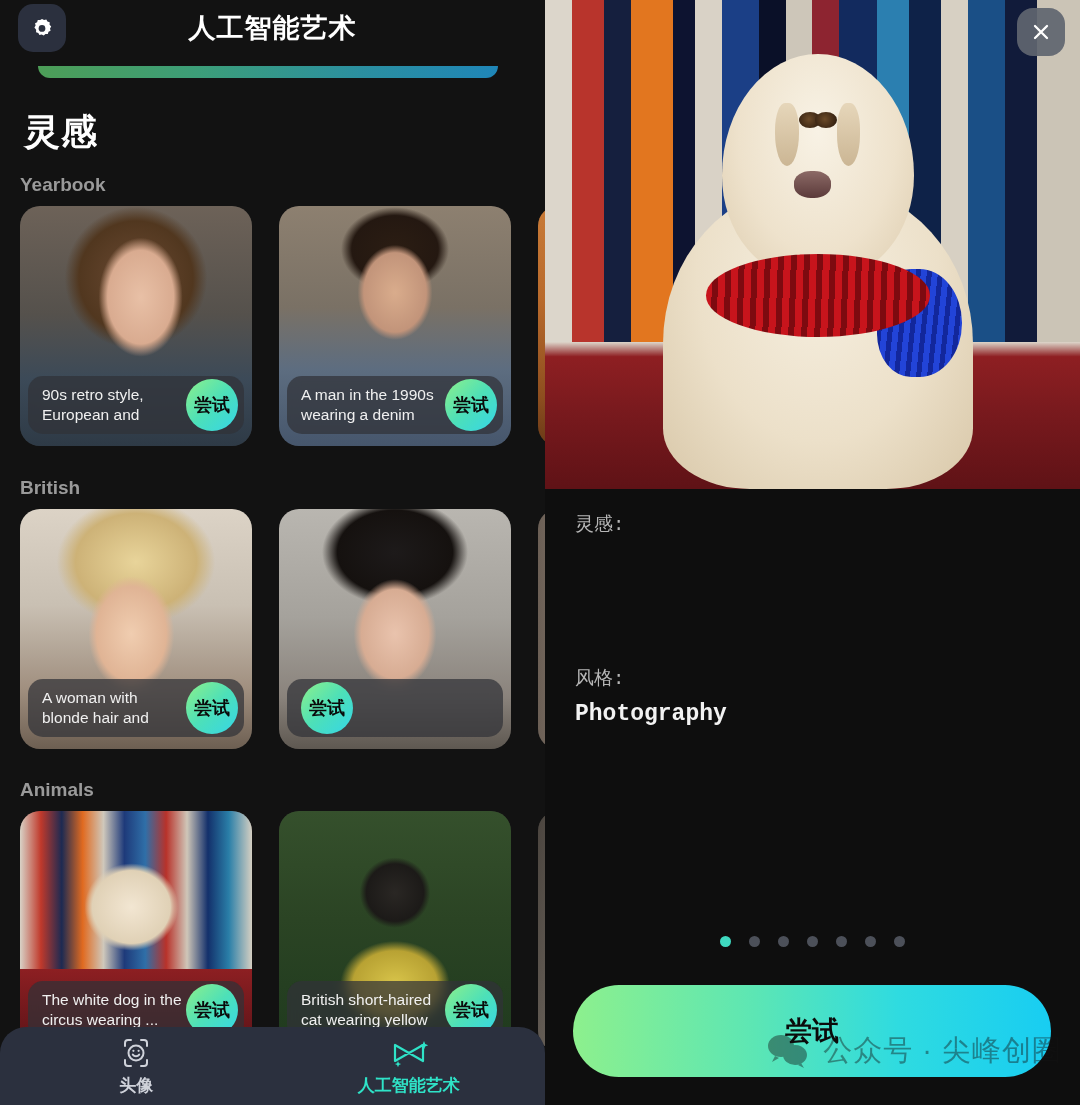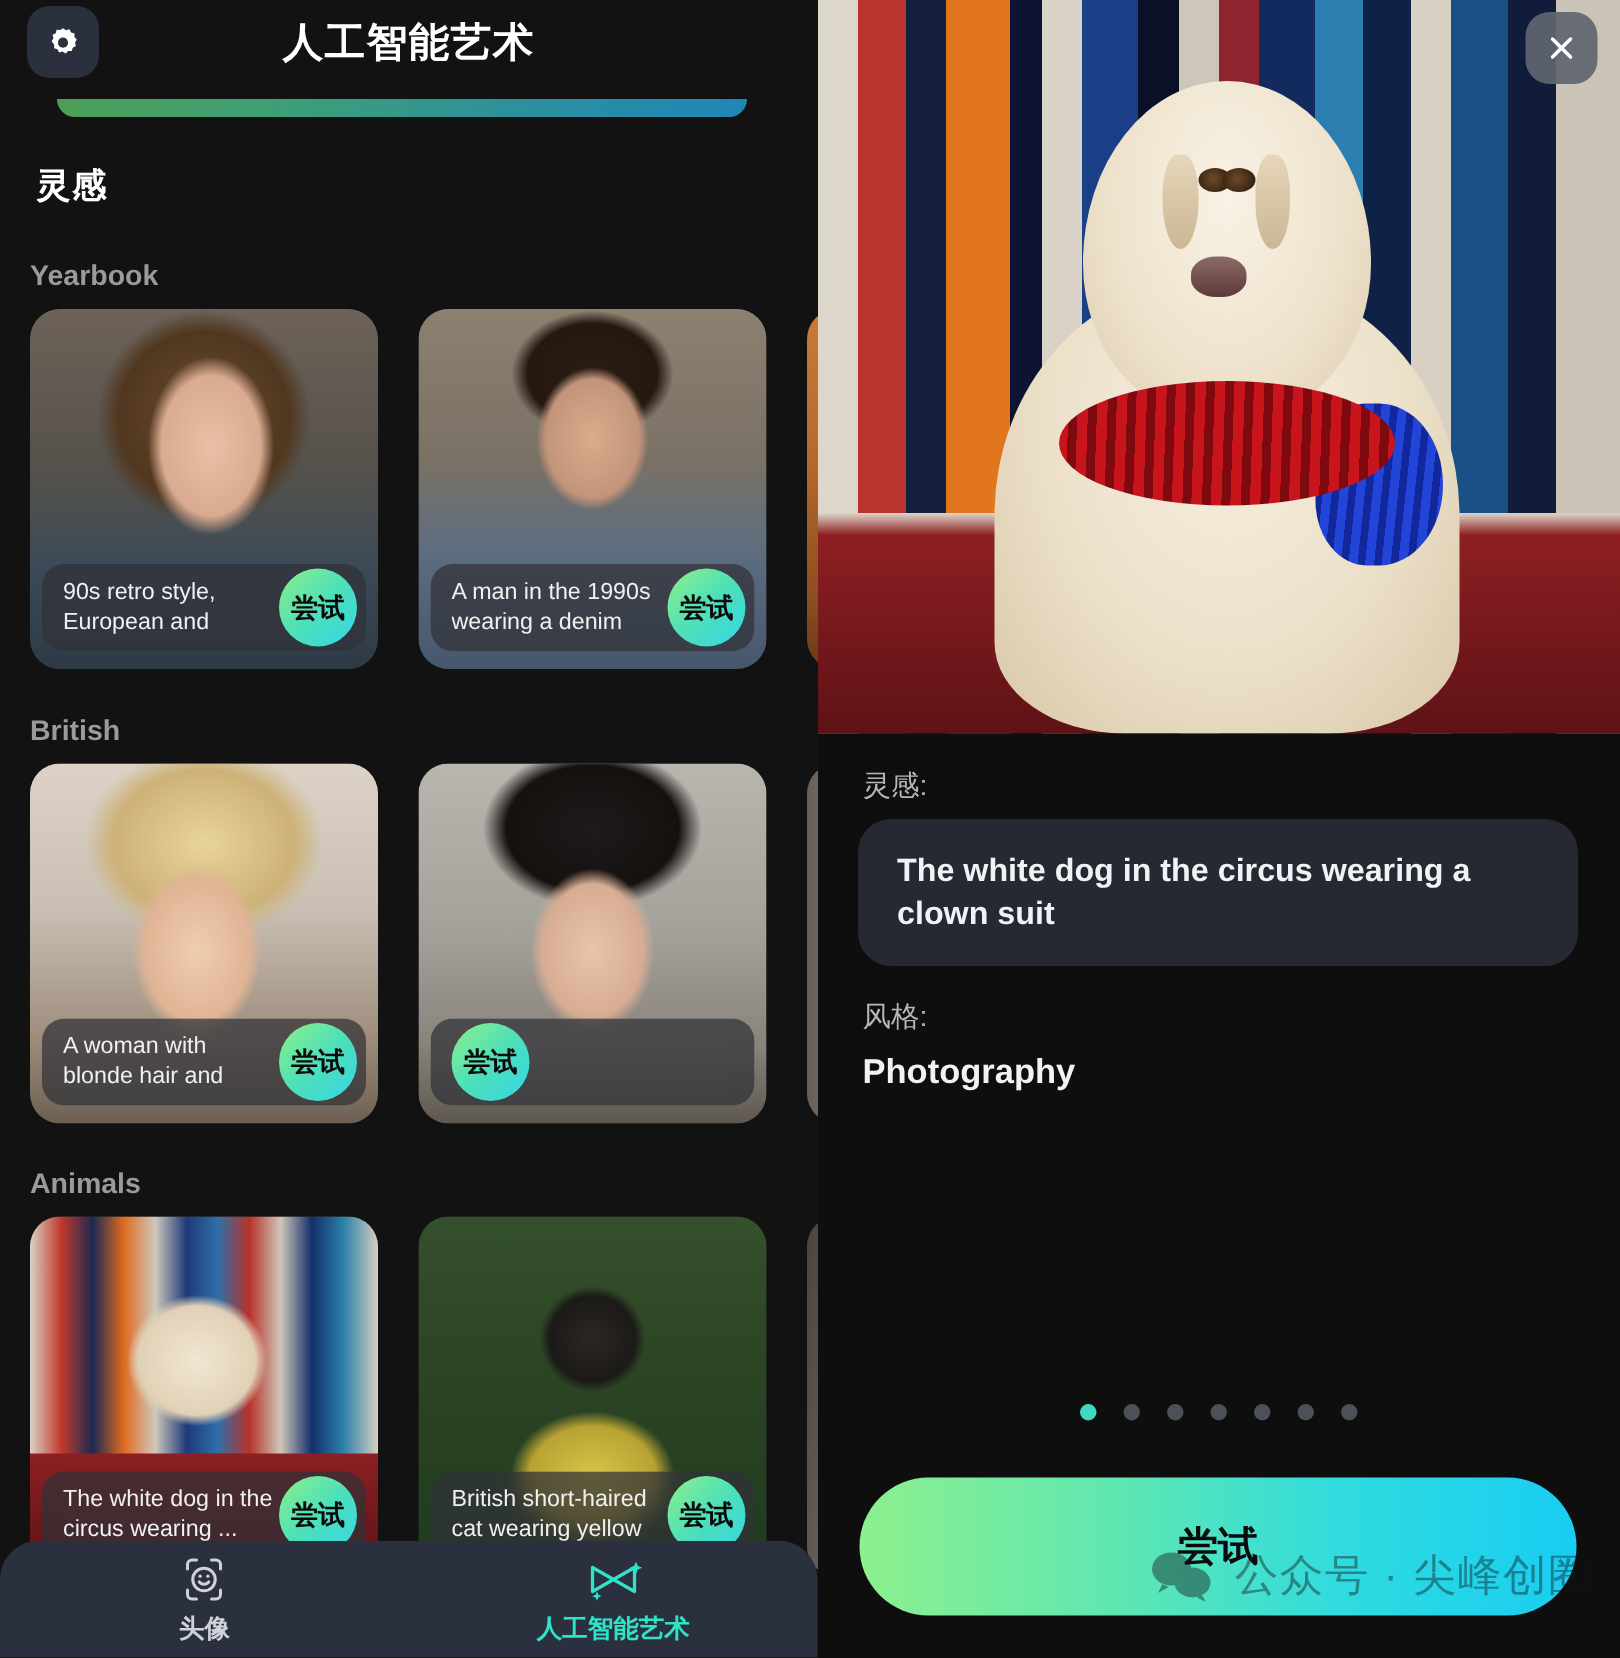--- a/index.html
+++ b/index.html
@@ -27,21 +27,21 @@
   }
 
   .banner-stub {
     position: absolute; left: 38px; top: 66px; width: 460px; height: 12px;
     background: linear-gradient(90deg,#4d9e57 0%,#3c9e79 35%,#2b8fa0 70%,#1f86b8 100%);
     border-radius: 0 0 22px 22px;
   }
 
   .section-heading {
     position: absolute; left: 24px; top: 108px;
-    color: #ffffff; font-size: 23px; font-weight: 700; letter-spacing: 1px;
+    color: #ffffff; font-size: 36px; font-weight: 700; letter-spacing: 1px;
   }
 
   .cat-label { position: absolute; left: 20px; color: #9a9a9a; font-size: 19px; font-weight: 700; }
   .cat-1 { top: 174px; } .cat-2 { top: 477px; } .cat-3 { top: 779px; }
 
   .row { position: absolute; left: 0; display: flex; gap: 27px; padding-left: 20px; }
   .row-1 { top: 206px; } .row-2 { top: 509px; } .row-3 { top: 811px; }
 
   .card {
     position: relative; width: 232px; height: 240px; flex: 0 0 232px;
@@ -168,21 +168,21 @@
   .ruff-blue { position: absolute; left: 62%; top: 55%; width: 16%; height: 22%;
     border-radius: 40% 50% 50% 40%;
     background: repeating-linear-gradient(96deg,#2244d8 0px,#2244d8 6px,#12279c 6px,#12279c 11px); }
 
   .close-btn {
     position: absolute; right: 15px; top: 8px; width: 48px; height: 48px;
     border-radius: 16px; background: rgba(95,101,112,0.92);
     display: flex; align-items: center; justify-content: center;
   }
 
-  .panel-body { position: absolute; left: 0; top: 489px; width: 535px; bottom: 0; }
+  .panel-body { position: absolute; left: 0; top: 489px; width: 535px; bottom: 0; font-family: Liberation Mono, monospace; }
   .field-label { color: #b6b6b6; font-size: 19px; font-weight: 400; margin-left: 30px; }
   .lbl-1 { position: absolute; top: 22px; }
   .prompt-box {
     position: absolute; left: 27px; top: 57px; width: 480px; min-height: 92px;
     background: #262832; border-radius: 22px;
     padding: 20px 26px; color: #f0f2f5; font-size: 21.5px; line-height: 29px; font-weight: 700;
   }
   .lbl-2 { position: absolute; top: 176px; }
   .style-value { position: absolute; left: 30px; top: 212px; color: #f2f2f2; font-size: 23px; font-weight: 700; }
 
@@ -349,21 +349,20 @@
       </div>
       <div class="close-btn">
         <svg width="24" height="24" viewBox="0 0 24 24">
           <path d="M6 6 L18 18 M18 6 L6 18" stroke="#ffffff" stroke-width="2.3" stroke-linecap="round"></path>
         </svg>
       </div>
     </div>
 
     <div class="panel-body">
       <div class="field-label lbl-1">灵感:</div>
-      <div class="prompt-box">The white dog in the circus wearing a clown suit</div>
       <div class="field-label lbl-2">风格:</div>
       <div class="style-value">Photography</div>
 
       <div class="dots">
         <span class="dot active"></span>
         <span class="dot"></span>
         <span class="dot"></span>
         <span class="dot"></span>
         <span class="dot"></span>
         <span class="dot"></span>

